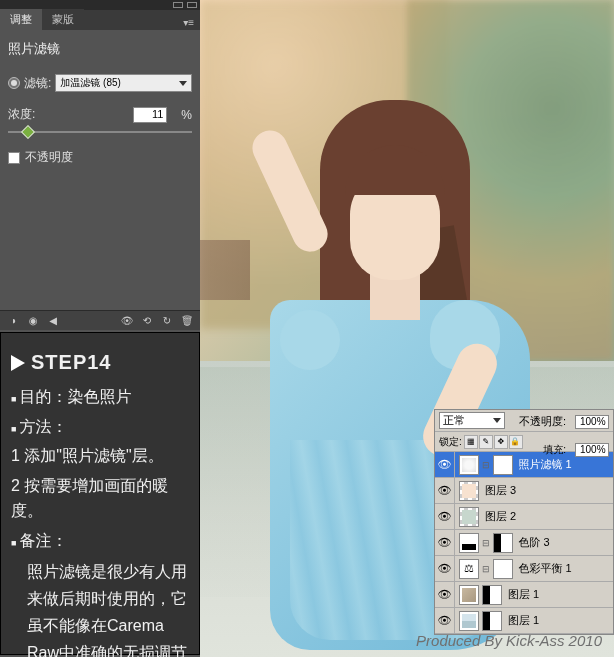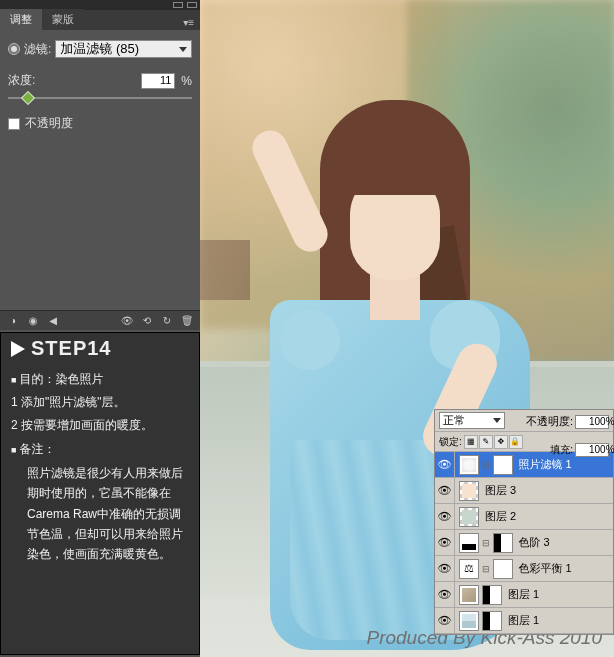--- a/index.html
+++ b/index.html
@@ -24,71 +24,71 @@
 .fig-face { position: absolute; top: 80px; left: 100px; width: 90px; height: 110px; background: #f4ddc8; border-radius: 45px 45px 40px 40px; }
 .fig-neck { position: absolute; top: 180px; left: 120px; width: 50px; height: 50px; background: #f0d8c4; }
 .fig-arm1 { position: absolute; top: 30px; left: 50px; width: 35px; height: 130px; background: #f4ddc8; border-radius: 20px; transform: rotate(-25deg); transform-origin: bottom; }
 .fig-arm2 { position: absolute; top: 250px; left: 190px; width: 40px; height: 120px; background: #f4ddc8; border-radius: 20px; transform: rotate(25deg); }
 .fig-dress { position: absolute; top: 210px; left: 20px; width: 260px; height: 350px; background: linear-gradient(135deg, #a8d8e8 0%, #8cc8e0 50%, #70b8d8 100%); border-radius: 20px 60px 80px 40px; }
 .fig-dress-pleat { position: absolute; top: 350px; left: 40px; width: 220px; height: 200px; background: repeating-linear-gradient(80deg, #8cc8e0 0px, #a8d8e8 15px, #8cc8e0 30px); border-radius: 0 0 60px 40px; opacity: 0.7; }
 .fig-sleeve { position: absolute; top: 210px; left: 180px; width: 70px; height: 70px; background: #a8d8e8; border-radius: 50% 50% 40% 40%; }
 .fig-sleeve2 { position: absolute; top: 220px; left: 30px; width: 60px; height: 60px; background: #a8d8e8; border-radius: 50%; }
 .fig-fringe { position: absolute; top: 55px; left: 95px; width: 100px; height: 50px; background: #6a4030; border-radius: 50px 50px 0 0; }
 
-.credit { position: absolute; bottom: 8px; right: 12px; font-size: 19px; color: #707070; font-style: italic; }
+.credit { position: absolute; bottom: 8px; right: 12px; font-size: 15px; color: #707070; font-style: italic; }
 
 
 .adj-panel { position: absolute; left: 0; top: 0; width: 200px; height: 330px; background: #535353; font-size: 11px; color: #e0e0e0; }
 .panel-top { height: 10px; background: #2a2a2a; display: flex; justify-content: flex-end; align-items: center; padding: 0 3px; gap: 4px; }
 .mini-icon { width: 10px; height: 6px; border: 1px solid #888; font-size: 6px; }
 .panel-tabs { height: 20px; background: #3a3a3a; display: flex; align-items: flex-end; gap: 0; }
 .tab { padding: 3px 10px; font-size: 11px; color: #c0c0c0; background: #3a3a3a; }
 .tab.active { background: #535353; color: #e8e8e8; }
 .menu-btn { margin-left: auto; padding: 2px 6px; font-size: 10px; color: #c0c0c0; }
 
 .panel-body { padding: 10px 8px; }
 .panel-title { font-size: 13px; color: #f0f0f0; margin-bottom: 16px; }
 .radio-row { display: flex; align-items: center; gap: 4px; margin-bottom: 14px; font-size: 12px; }
 .radio { width: 12px; height: 12px; border-radius: 50%; border: 1px solid #bbb; background: #747474; position: relative; flex-shrink: 0; }
 .radio.checked::after { content: ''; position: absolute; inset: 2px; border-radius: 50%; background: #ddd; }
-.dropdown { flex: 1; height: 18px; background: #ededed; border: 1px solid #888; color: #000; padding: 0 4px; font-size: 13px; display: flex; align-items: center; justify-content: space-between; }
+.dropdown { flex: 1; height: 18px; background: #ededed; border: 1px solid #888; color: #000; padding: 0 4px; font-size: 10px; display: flex; align-items: center; justify-content: space-between; }
 .dd-arrow { width: 0; height: 0; border-left: 4px solid transparent; border-right: 4px solid transparent; border-top: 5px solid #333; }
 .swatch { width: 30px; height: 20px; border: 1px solid #000; flex-shrink: 0; }
 
-.density-row { display: flex; align-items: center; gap: 6px; font-size: 12px; margin-top: 12px; }
+.density-row { display: flex; align-items: center; gap: 14px; font-size: 12px; margin-top: 12px; }
 .num-input { width: 34px; height: 16px; background: #fff; border: 1px solid #888; color: #000; font-size: 11px; text-align: right; padding: 0 3px; }
 .slider-track { height: 14px; position: relative; margin: 2px 0 10px; }
 .slider-line { position: absolute; top: 6px; left: 0; right: 0; height: 2px; background: #888; }
 .slider-thumb { position: absolute; top: 2px; width: 10px; height: 10px; background: #7ab040; border: 1px solid #ddd; transform: translateX(-50%) rotate(45deg); }
 
 .checkbox-row { display: flex; align-items: center; gap: 5px; font-size: 12px; margin-top: 6px; }
 .checkbox { width: 12px; height: 12px; background: #fff; border: 1px solid #888; }
 
 .panel-bottom { position: absolute; bottom: 0; left: 0; right: 0; height: 20px; background: #424242; border-top: 1px solid #2a2a2a; display: flex; align-items: center; padding: 0 4px; gap: 2px; }
 .pb-icon { width: 18px; height: 14px; display: flex; align-items: center; justify-content: center; font-size: 10px; color: #ccc; }
 .pb-sep { flex: 1; }
 
 
-.step-section { position: absolute; left: 0; top: 332px; width: 200px; padding: 4px 10px 10px; color: #f0f0f0; font-size: 12px; background: #333; height: 323px; border: 1px solid #000; }
+.step-section { position: absolute; left: 0; top: 332px; width: 200px; padding: 18px 10px 10px; color: #f0f0f0; font-size: 12px; background: #333; height: 323px; border: 1px solid #000; }
 .step-title { display: flex; align-items: center; gap: 6px; margin-bottom: 10px; }
 .step-triangle { width: 0; height: 0; border-top: 8px solid transparent; border-bottom: 8px solid transparent; border-left: 14px solid #fff; }
 .step-title-text { font-size: 20px; font-weight: bold; letter-spacing: 1px; }
-.step-line { margin: 4px 0; font-size: 12px; line-height: 1.6; }
+.step-line { margin: 4px 0; font-size: 16px; line-height: 1.6; }
 .step-bullet::before { content: '■'; font-size: 9px; margin-right: 3px; }
 .step-indent { padding-left: 4px; line-height: 1.7; margin-left: 12px; }
 
 
 .layers-panel { position: absolute; right: 0; bottom: 22px; width: 180px; background: #d4d0c8; border: 1px solid #888; font-size: 11px; color: #000; }
 .lp-top { height: 22px; display: flex; align-items: flex-end; padding: 2px 4px; gap: 4px; border-bottom: 1px solid #aaa; background: #d4d0c8; }
 .lp-dropdown { width: 66px; height: 17px; background: #fff; border: 1px solid #888; display: flex; align-items: center; padding: 0 3px; font-size: 11px; justify-content: space-between; }
 .lp-row2 { height: 20px; display: flex; align-items: center; padding: 2px 4px; gap: 2px; border-bottom: 1px solid #aaa; font-size: 10px; }
 .lp-lockicons { display: flex; gap: 1px; }
 .lp-lockicon { width: 14px; height: 14px; border: 1px solid #aaa; background: #e8e8e8; font-size: 8px; display: flex; align-items: center; justify-content: center; }
-.lp-opacity { margin-left: auto; display: flex; align-items: center; gap: 2px; margin-top: 16px; }
-.lp-num { width: 34px; height: 14px; background: #fff; border: 1px solid #888; font-size: 10px; text-align: right; padding: 0 13px; }
+.lp-opacity { margin-left: auto; display: flex; align-items: center; gap: 9px; margin-top: 16px; }
+.lp-num { width: 34px; height: 14px; background: #fff; border: 1px solid #888; font-size: 10px; text-align: right; padding: 0 4px; }
 
 .layer-list { }
 .layer-row { height: 26px; display: flex; align-items: center; border-bottom: 1px solid #aaa; background: #d4d0c8; }
 .layer-row.active { background: #3875d7; color: #fff; }
 .layer-eye { width: 20px; height: 26px; border-right: 1px solid #aaa; display: flex; align-items: center; justify-content: center; font-size: 11px; }
 .layer-thumbs { display: flex; gap: 3px; padding: 0 4px; align-items: center; }
 .lthumb { width: 20px; height: 20px; border: 1px solid #888; background: #fff; position: relative; overflow: hidden; }
 .lthumb.checker { background: repeating-conic-gradient(#ccc 0% 25%, #fff 0% 50%) 0 0/8px 8px; }
 .lthumb.mask { background: #fff; }
 .lthumb.maskdark { background: linear-gradient(90deg, #000 40%, #fff 40%); }
@@ -235,20 +235,21 @@
     <div class="panel-top">
       <div class="mini-icon"></div>
       <div class="mini-icon"></div>
     </div>
     <div class="panel-tabs">
       <div class="tab active">调整</div>
       <div class="tab">蒙版</div>
       <div class="menu-btn">▾≡</div>
     </div>
     <div class="panel-body">
+      <div class="panel-title">照片滤镜</div>
 
       <div class="radio-row">
         <div class="radio checked"></div>
         <span>滤镜:</span>
         <div class="dropdown">
           <span>加温滤镜 (85)</span>
           <span class="dd-arrow"></span>
         </div>
       </div>
 
@@ -279,18 +280,19 @@
       <div class="pb-icon">🗑</div>
     </div>
   </div>
 
   <div class="step-section">
     <div class="step-title">
       <div class="step-triangle"></div>
       <div class="step-title-text">STEP14</div>
     </div>
     <div class="step-line step-bullet"><span>目的：</span><span>染色照片</span></div>
+    <div class="step-line step-bullet">方法：</div>
     <div class="step-line">1 添加"照片滤镜"层。</div>
     <div class="step-line">2 按需要增加画面的暖度。</div>
     <div class="step-line step-bullet">备注：</div>
     <div class="step-line step-indent">照片滤镜是很少有人用来做后期时使用的，它虽不能像在Carema Raw中准确的无损调节色温，但却可以用来给照片染色，使画面充满暖黄色。</div>
   </div>
 </div>
 
 </body></html>

